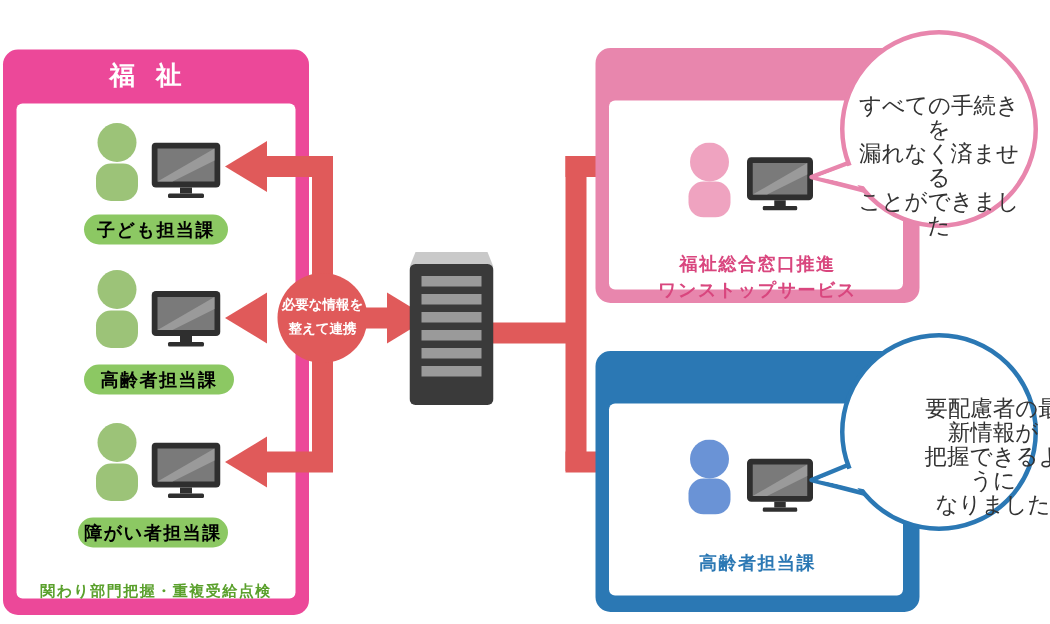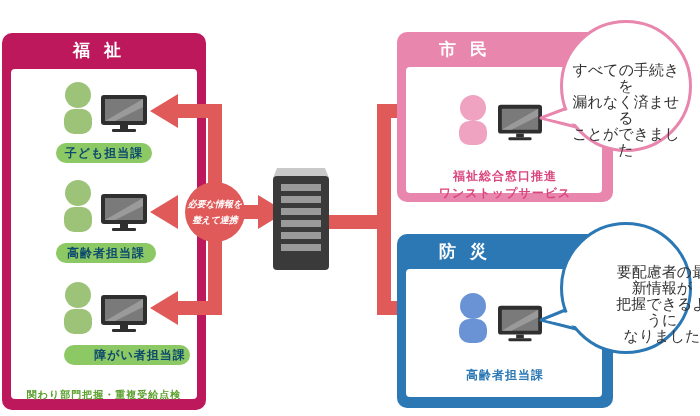--- a/index.html
+++ b/index.html
@@ -6,26 +6,26 @@
   body { width: 700px; height: 416px; position: relative; overflow: hidden;
          font-family: "DejaVu Sans", "Liberation Sans", sans-serif; }
   .abs { position: absolute; }
 
   
   .panel { position: absolute; border-radius: 10px; box-sizing: border-box; }
   .panel-title { position: absolute; left: 0; right: 0; text-align: center; color: #fff;
                  font-weight: bold; font-size: 17px; letter-spacing: 14px; }
   .panel-inner { position: absolute; background: #fff; border-radius: 4px; }
 
-  .green { background: #be185d; }
+  .green { background: #ec4899; }
   .pink  { background: #e886ad; }
   .blue  { background: #2b78b4; }
 
   .pill { position: absolute; height: 20px; line-height: 20px; border-radius: 10px;
-          background: #8cc863; color: #0c4a6e; font-size: 12px; font-weight: bold;
+          background: #8cc863; color: #000000; font-size: 12px; font-weight: bold;
           text-align: center; letter-spacing: 1px; }
 
   .caption { position: absolute; font-size: 12px; font-weight: bold; text-align: center;
              letter-spacing: 1px; line-height: 17px; margin-top: 12px; }
 
   .bubble { position: absolute; border-radius: 50%; background: #fff; box-sizing: border-box; }
   .bubble-text { position: absolute; text-align: center; font-size: 15px; color: #333;
                  line-height: 16px; white-space: pre-line; }
 
   .hub-text { position: absolute; color: #fff; font-size: 9px; font-weight: bold;
@@ -69,21 +69,21 @@
   <circle cx="16" cy="13" r="13" fill="#9cc378"></circle>
   <rect x="2" y="27" width="28" height="25" rx="10" fill="#9cc378"></rect>
 </svg>
 <svg class="abs" style="left:101px; top:295px;" width="46" height="38" viewBox="0 0 46 38">
   <rect x="0" y="0" width="46" height="30" rx="3" fill="#2f2f2f"></rect>
   <polygon points="4,4 42,4 42,26 4,26" fill="#7a7a7a"></polygon>
   <polygon points="4,26 42,4 42,12 14,26" fill="#9a9a9a"></polygon>
   <rect x="19" y="30" width="8" height="4" fill="#2f2f2f"></rect>
   <rect x="11" y="34" width="24" height="3" rx="1" fill="#2f2f2f"></rect>
 </svg>
-<div class="pill" style="left:64px; top:345px; width:100px;padding-left:26px;">障がい者担当課</div>
+<div class="pill" style="left:52px; top:345px; width:100px;">障がい者担当課</div>
 
 <div class="caption" style="left:14px; top:374px; width:180px; color:#5aa02c; font-size:10px;">関わり部門把握・重複受給点検</div>
 
 <svg class="abs" style="left:0; top:0;" width="700" height="416" viewBox="0 0 700 416">
 
   <rect x="208" y="104" width="14" height="210" fill="#e05a5a"></rect>
 
   <g>
     <rect x="176" y="104" width="46" height="14" fill="#e05a5a"></rect>
     <polygon points="150,111 178,94 178,128" fill="#e05a5a"></polygon>
@@ -106,36 +106,35 @@
   <g>
     <rect x="377" y="104" width="42" height="14" fill="#e05a5a"></rect>
     <polygon points="448,111 420,94 420,128" fill="#e05a5a"></polygon>
   </g>
   <g>
     <rect x="377" y="301" width="42" height="14" fill="#e05a5a"></rect>
     <polygon points="448,308 420,291 420,325" fill="#e05a5a"></polygon>
   </g>
 </svg>
 
-<div class="hub-text" style="left:185px; top:196px; width:60px;font-style:italic;">必要な情報を
+<div class="hub-text" style="left:185px; top:196px; width:60px;">必要な情報を
 整えて連携</div>
 
 <svg class="abs" style="left:273px; top:168px;" width="56" height="102" viewBox="0 0 56 102">
   <polygon points="4,0 52,0 56,10 0,10" fill="#c9c9c9"></polygon>
   <rect x="0" y="8" width="56" height="94" rx="4" fill="#3a3a3a"></rect>
   <rect x="8" y="16" width="40" height="7" fill="#9a9a9a"></rect>
   <rect x="8" y="28" width="40" height="7" fill="#9a9a9a"></rect>
   <rect x="8" y="40" width="40" height="7" fill="#9a9a9a"></rect>
   <rect x="8" y="52" width="40" height="7" fill="#9a9a9a"></rect>
   <rect x="8" y="64" width="40" height="7" fill="#9a9a9a"></rect>
   <rect x="8" y="76" width="40" height="7" fill="#9a9a9a"></rect>
 </svg>
 
 <div class="panel pink" style="left:397px; top:32px; width:216px; height:170px;">
-  <div class="panel-title" style="top:6px; right:70px;">市民</div>
   <div class="panel-inner" style="left:9px; top:35px; width:196px; height:126px;"></div>
 </div>
 <svg class="abs" style="left:457px; top:95px;" width="32" height="50" viewBox="0 0 32 50">
   <circle cx="16" cy="13" r="13" fill="#efa3c0"></circle>
   <rect x="2" y="26" width="28" height="24" rx="10" fill="#efa3c0"></rect>
 </svg>
 <svg class="abs" style="left:498px; top:104px;" width="44" height="38" viewBox="0 0 46 38">
   <rect x="0" y="0" width="46" height="30" rx="3" fill="#2f2f2f"></rect>
   <polygon points="4,4 42,4 42,26 4,26" fill="#7a7a7a"></polygon>
   <polygon points="4,26 42,4 42,12 14,26" fill="#9a9a9a"></polygon>
@@ -150,21 +149,20 @@
 </svg>
 <div class="bubble" style="left:560px; top:20px; width:132px; height:132px; border:3px solid #e886ad;"></div>
 <svg class="abs" style="left:0; top:0;" width="700" height="416" viewBox="0 0 700 416">
   <polygon points="545,118 576,107 580,125" fill="#fff"></polygon>
 </svg>
 <div class="bubble-text" style="left:570px; top:62px; width:112px;">すべての手続きを
 漏れなく済ませる
 ことができました</div>
 
 <div class="panel blue" style="left:397px; top:234px; width:216px; height:174px;">
-  <div class="panel-title" style="top:6px; right:70px;">防災</div>
   <div class="panel-inner" style="left:9px; top:35px; width:196px; height:128px;"></div>
 </div>
 <svg class="abs" style="left:457px; top:293px;" width="32" height="50" viewBox="0 0 32 50">
   <circle cx="16" cy="13" r="13" fill="#6a93d6"></circle>
   <rect x="2" y="26" width="28" height="24" rx="10" fill="#6a93d6"></rect>
 </svg>
 <svg class="abs" style="left:498px; top:305px;" width="44" height="38" viewBox="0 0 46 38">
   <rect x="0" y="0" width="46" height="30" rx="3" fill="#2f2f2f"></rect>
   <polygon points="4,4 42,4 42,26 4,26" fill="#7a7a7a"></polygon>
   <polygon points="4,26 42,4 42,12 14,26" fill="#9a9a9a"></polygon>

